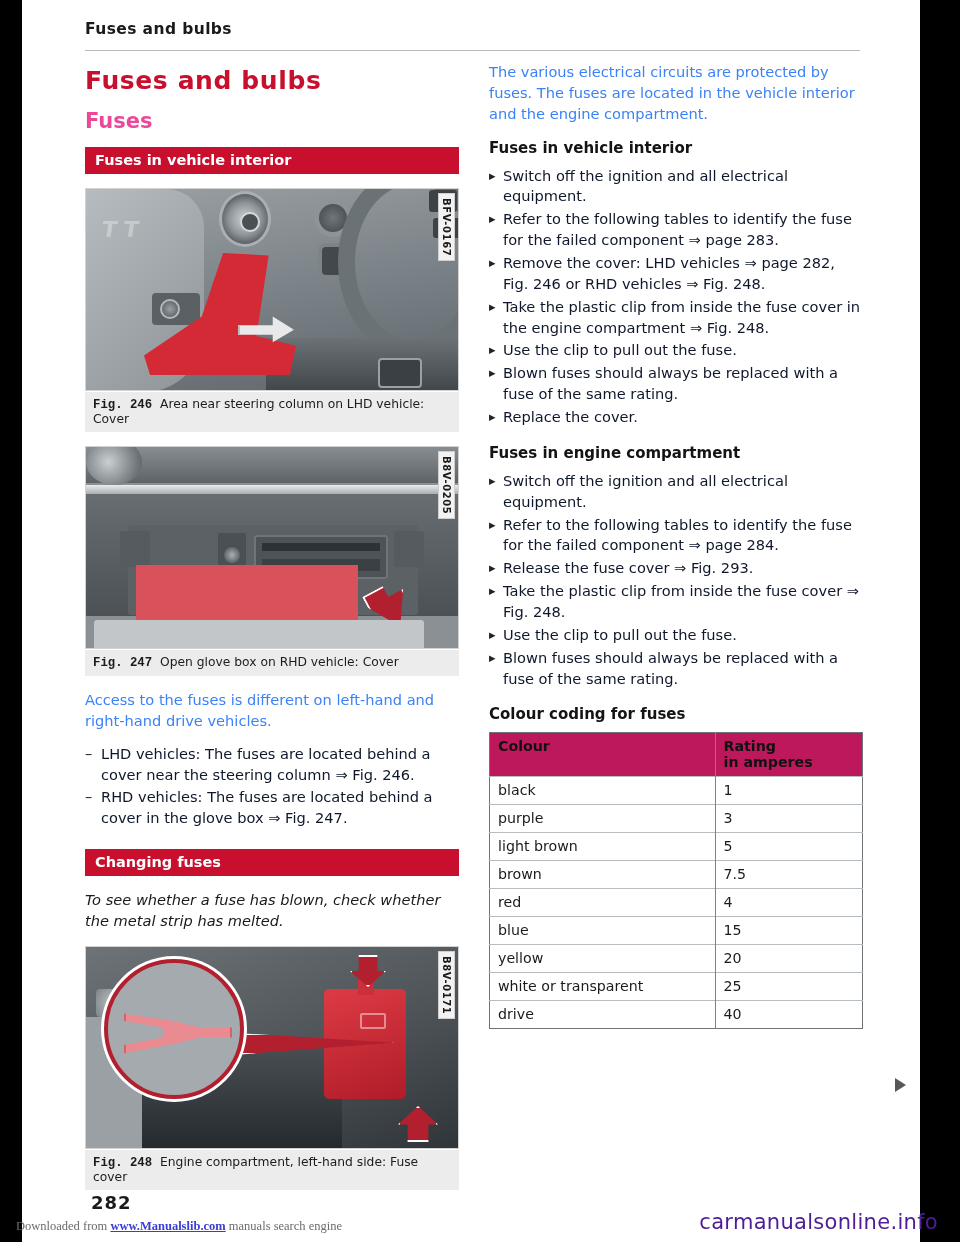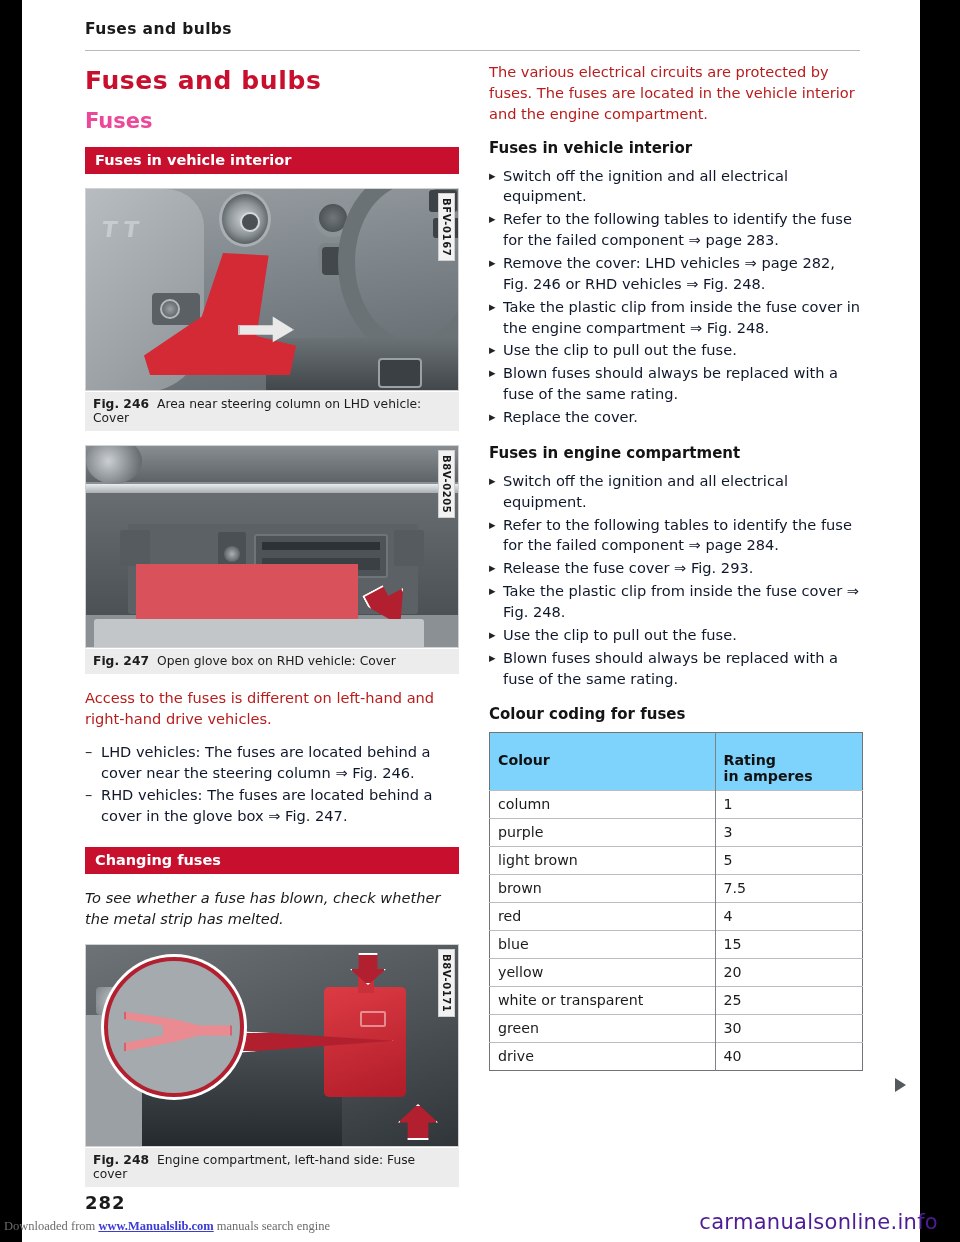--- a/index.html
+++ b/index.html
@@ -84,21 +84,21 @@
     margin: 16px 0 9px 0;
     color: #141414;
   }
   .subhead.first { margin-top: 14px; }
 
   
   p.body {
     font-size: 14.6px;
     line-height: 1.43;
     margin: 0 0 12px 0;
-    color: #b91c1c;
+    color: #3b82f6;
   }
   p.italic {
     font-style: italic;
     font-size: 14.6px;
     line-height: 1.43;
     margin: 0 0 14px 0;
   }
 
   
   ul.triangle, ul.dash {
@@ -153,21 +153,21 @@
     border: 1px solid #cfcfcf;
     z-index: 9;
   }
   .fig-cap {
     background: #ececec;
     font-size: 12.3px;
     padding: 5px 8px 6px 8px;
     color: #1c1c1c;
     border-top: 1px solid #fff;
   }
-  .fig-cap b { margin-right: 8px; }
+  .fig-cap b { margin-right: 8px; font-family: Liberation Mono, monospace; }
 
   
   .f246 { background: linear-gradient(170deg,#9aa0a4 0%,#7f868b 45%,#5f666b 100%); }
   .f246 .dash-left {
     position: absolute; left: 0; top: 0; width: 118px; height: 203px;
     background: linear-gradient(135deg,#b6bcc0,#8d9397);
     border-radius: 0 38px 60px 0;
   }
   .f246 .tt-logo {
     position: absolute; left: 16px; top: 28px;
@@ -365,24 +365,24 @@
 
   
   table.fuse-table {
     width: 374px;
     border-collapse: collapse;
     font-size: 14.2px;
     border: 1px solid #6e7478;
     margin-top: 2px;
   }
   table.fuse-table th {
-    background: #7dd3fc;
+    background: #be185d;
     font-weight: bold;
     text-align: left;
-    padding: 19px 8px 6px 8px;
+    padding: 5px 8px 6px 8px;
     border-right: 1px solid #7c8286;
     vertical-align: top;
     color: #111;
   }
   table.fuse-table th:last-child { border-right: none; }
   table.fuse-table td {
     padding: 5px 8px 6px 8px;
     border-top: 1px solid #b9bdc0;
     border-right: 1px solid #7c8286;
     color: #1b1b1b;
@@ -396,35 +396,35 @@
     left: 873px; top: 1078px;
     width: 0; height: 0;
     border-left: 11px solid #55595c;
     border-top: 7.5px solid transparent;
     border-bottom: 7.5px solid transparent;
   }
 
   
   .page-number {
     position: absolute;
-    left: 63px; top: 1192px;
+    left: 69px; top: 1192px;
     font-size: 18px;
     font-weight: bold;
     letter-spacing: 1px;
     color: #1a1a1a;
     text-align: right;
   }
   .footer-strip {
     position: absolute;
     left: 0; bottom: 8px;
     width: 960px;
     font-family: "Liberation Serif", "DejaVu Serif", serif;
     font-size: 12.5px;
     color: #6b6b6b;
-    padding-left: 4px;
+    padding-left: 16px;
     z-index: 30;
   }
   .footer-strip a {
     color: #3b3bd6;
     text-decoration: underline;
     font-weight: bold;
   }
   .watermark {
     position: absolute;
     right: 22px; bottom: 8px;
@@ -569,21 +569,21 @@
           <tr>
             <th>Colour</th>
             <th>
               <span class="th-sub">Rating</span>
               <span class="th-sub">in amperes</span>
             </th>
           </tr>
         </thead>
         <tbody>
           <tr>
-            <td>column</td>
+            <td>black</td>
             <td>1</td>
           </tr>
           <tr>
             <td>purple</td>
             <td>3</td>
           </tr>
           <tr>
             <td>light brown</td>
             <td>5</td>
           </tr>
@@ -601,24 +601,20 @@
           </tr>
           <tr>
             <td>yellow</td>
             <td>20</td>
           </tr>
           <tr>
             <td>white or transparent</td>
             <td>25</td>
           </tr>
           <tr>
-            <td>green</td>
-            <td>30</td>
-          </tr>
-          <tr>
             <td>drive</td>
             <td>40</td>
           </tr>
         </tbody>
       </table>
 
     </div>
   </div>
 
   <div class="cont-marker"></div>

